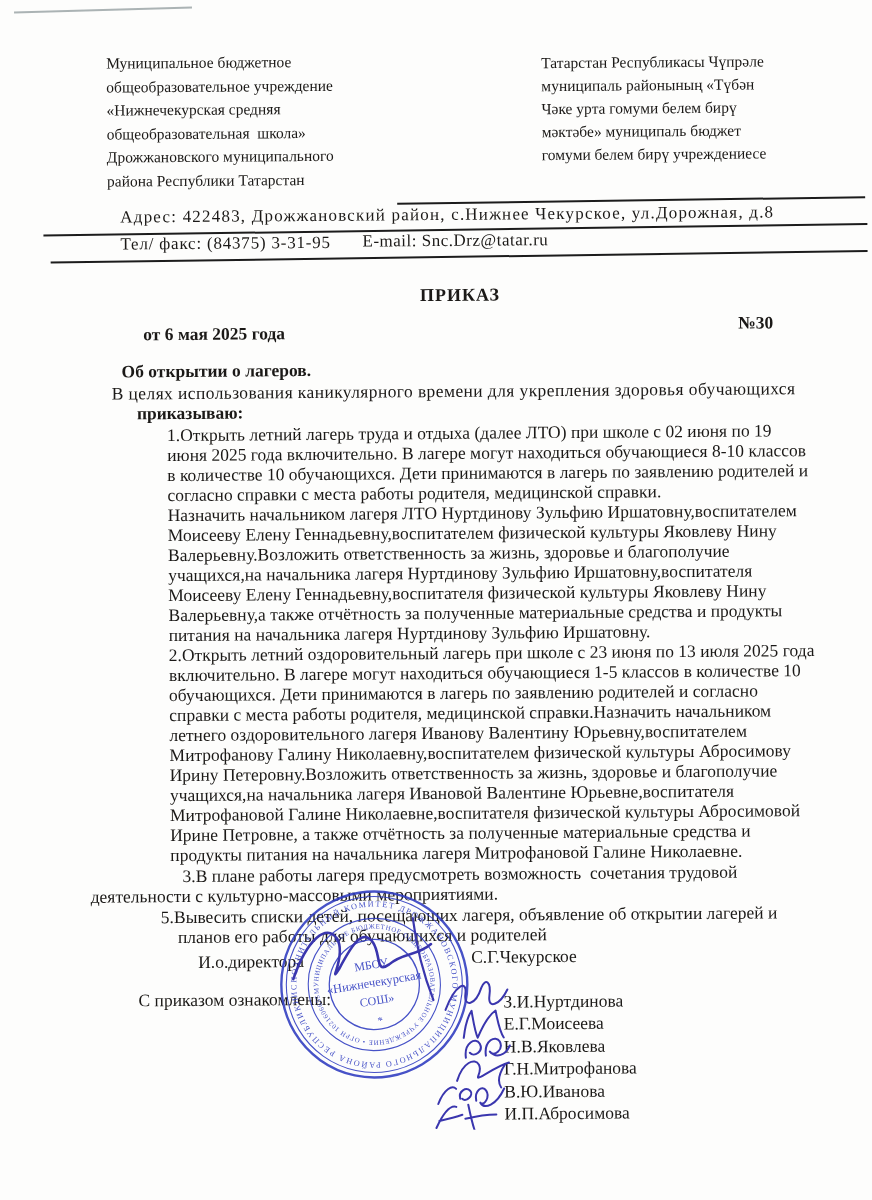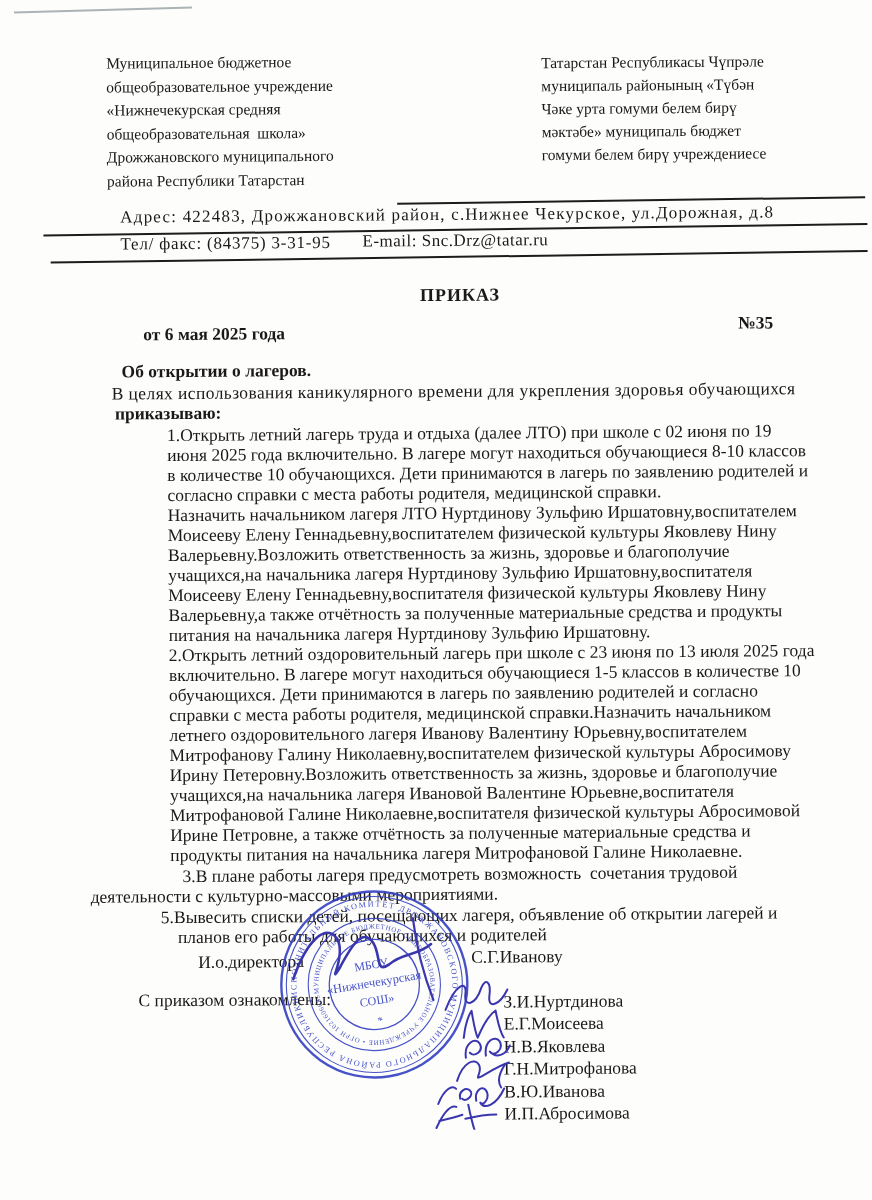--- a/index.html
+++ b/index.html
@@ -27,21 +27,21 @@
   .tel{left:123px;top:232px;font-size:17px;letter-spacing:0.8px;white-space:pre;}
   .email-row{left:365px;top:231px;font-size:17px;letter-spacing:0.5px;white-space:pre;}
   .email-underline{}
 
   .title{left:62px;top:285px;width:800px;text-align:center;font-weight:bold;font-size:18px;letter-spacing:1px;}
   .date{left:145px;top:322px;font-weight:bold;font-size:17.5px;white-space:pre;}
   .num{left:740px;top:315px;font-weight:bold;font-size:17.5px;}
 
   .subject{left:123px;top:359px;font-weight:bold;font-size:17.5px;white-space:pre;}
   .intro{left:113px;top:381px;font-size:17.5px;letter-spacing:0.4px;white-space:pre;}
-  .decree{left:116px;top:401px;font-weight:bold;font-size:17.5px;}
+  .decree{left:138px;top:401px;font-weight:bold;font-size:17.5px;}
 
   .body-block{left:168px;top:423px;width:660px;}
   .doc-line{white-space:pre;font-size:17.5px;line-height:20px;}
 
   .item3a{left:180px;top:864px;}
   .item3b{left:88px;top:884px;}
   .item5a{left:158px;top:905px;}
   .item5b{left:175px;top:925px;}
   .bodyline{font-size:17.5px;white-space:pre;}
 
@@ -81,21 +81,21 @@
 
     <div class="abs rule rule-top"></div>
     <div class="abs addr">Адрес: 422483, Дрожжановский район, с.Нижнее Чекурское, ул.Дорожная, д.8</div>
     <div class="abs rule rule-mid"></div>
     <div class="abs tel">Тел/ факс: (84375) 3-31-95</div>
     <div class="abs email-row"><span>E-mail: </span><span class="email-underline">Snc.Drz@tatar.ru</span></div>
     <div class="abs rule rule-bot"></div>
 
     <div class="abs title">ПРИКАЗ</div>
     <div class="abs date">от 6 мая 2025 года</div>
-    <div class="abs num">№35</div>
+    <div class="abs num">№30</div>
 
     <div class="abs subject">Об открытии о лагеров.</div>
     <div class="abs intro">В целях использования каникулярного времени для укрепления здоровья обучающихся</div>
     <div class="abs decree">приказываю:</div>
 
     <div class="abs body-block">
         <div class="doc-line">1.Открыть летний лагерь труда и отдыха (далее ЛТО) при школе с 02 июня по 19</div>
         <div class="doc-line">июня 2025 года включительно. В лагере могут находиться обучающиеся 8-10 классов</div>
         <div class="doc-line">в количестве 10 обучающихся. Дети принимаются в лагерь по заявлению родителей и</div>
         <div class="doc-line">согласно справки с места работы родителя, медицинской справки.</div>
@@ -118,21 +118,21 @@
         <div class="doc-line">Ирине Петровне, а также отчётность за полученные материальные средства и</div>
         <div class="doc-line">продукты питания на начальника лагеря Митрофановой Галине Николаевне.</div>
       </div>
 
     <div class="abs item3a bodyline">3.В плане работы лагеря предусмотреть возможность  сочетания трудовой</div>
     <div class="abs item3b bodyline">деятельности с культурно-массовыми мероприятиями.</div>
     <div class="abs item5a bodyline">5.Вывесить списки детей, посещающих лагеря, объявление об открытии лагерей и</div>
     <div class="abs item5b bodyline">планов его работы для обучающихся и родителей</div>
 
     <div class="abs dir-label">И.о.директора</div>
-    <div class="abs dir-name">С.Г.Иванову</div>
+    <div class="abs dir-name">С.Г.Чекурское</div>
     <div class="abs ack">С приказом ознакомлены:</div>
     <div class="abs names">
         <div class="name-line">З.И.Нуртдинова</div>
         <div class="name-line">Е.Г.Моисеева</div>
         <div class="name-line">Н.В.Яковлева</div>
         <div class="name-line">Г.Н.Митрофанова</div>
         <div class="name-line">В.Ю.Иванова</div>
         <div class="name-line">И.П.Абросимова</div>
       </div>
 

